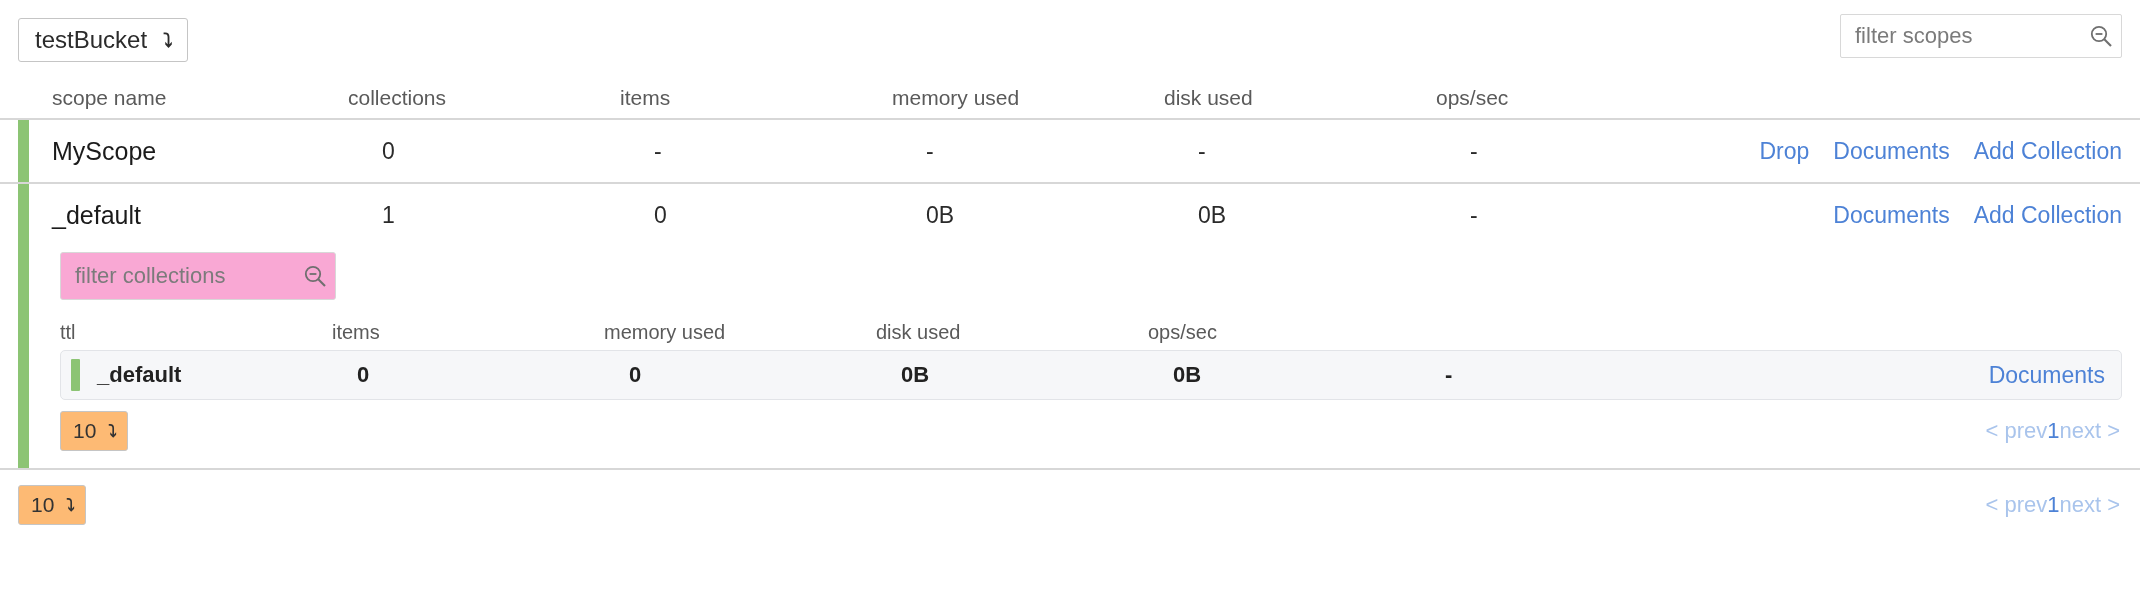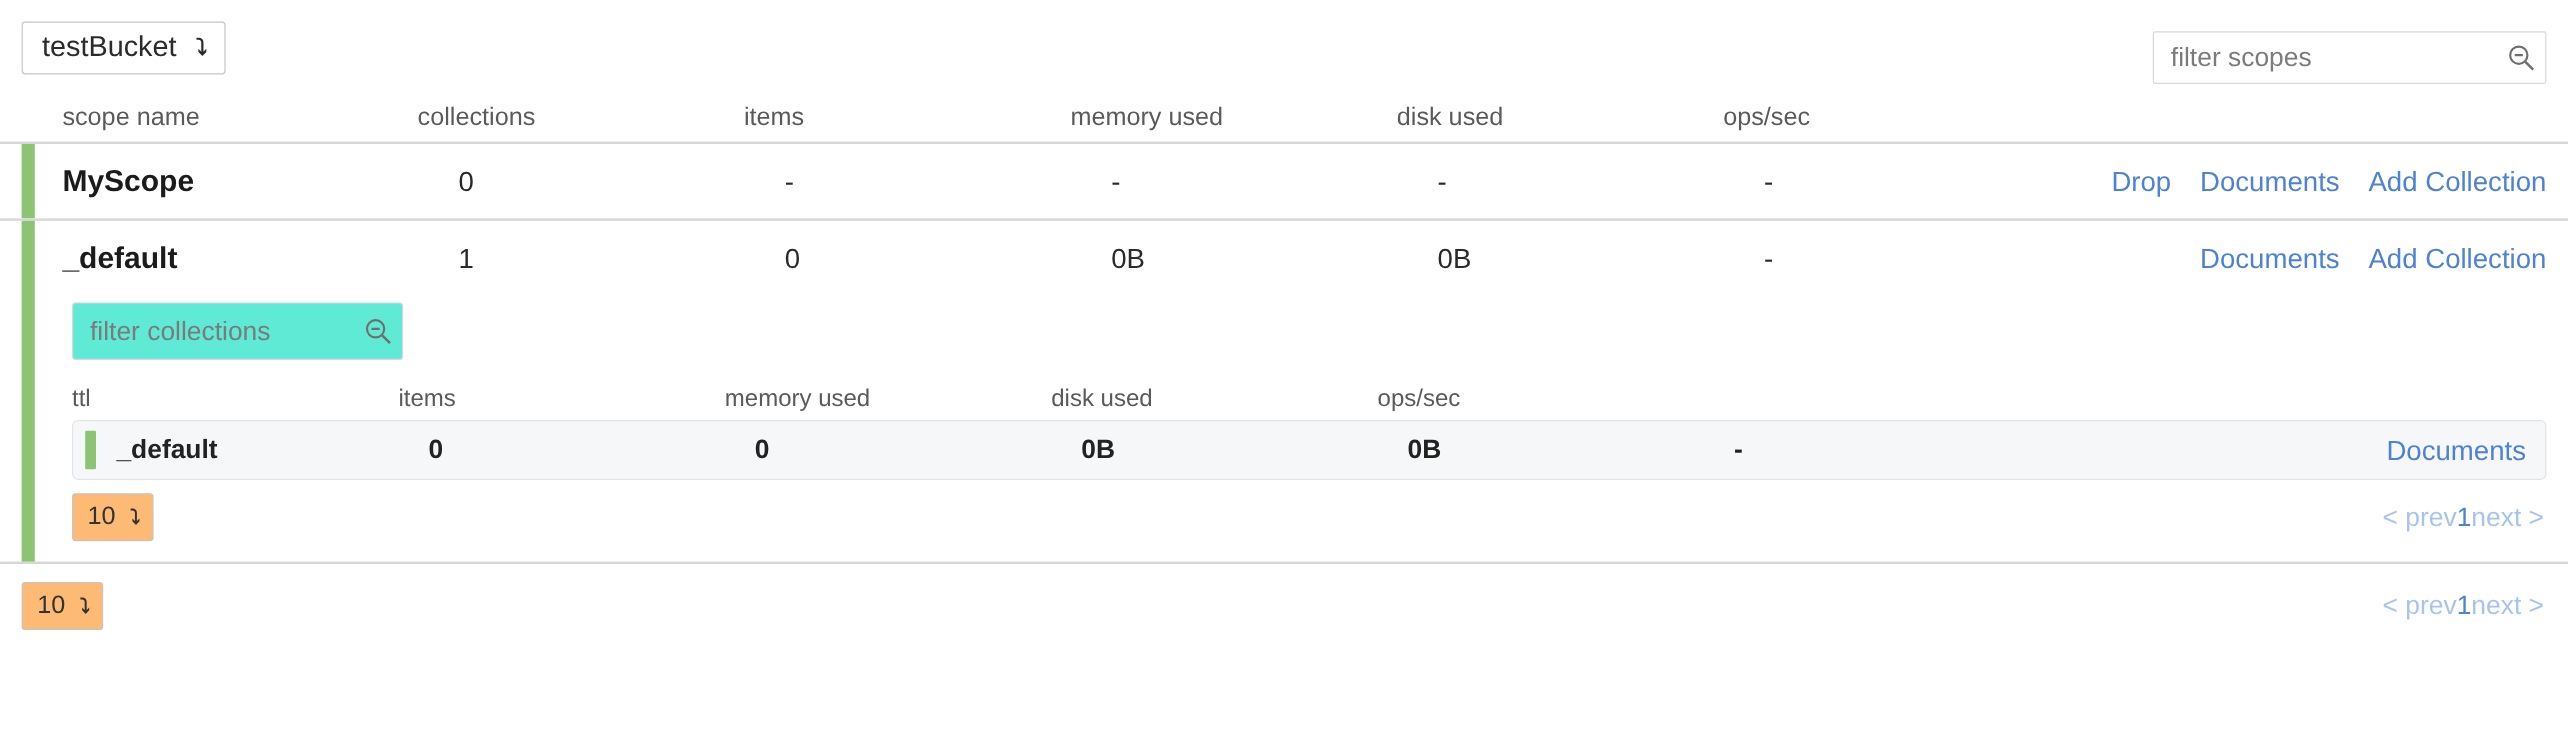--- a/index.html
+++ b/index.html
@@ -41,22 +41,22 @@
   .bucket-select .chev {
     display: inline-block;
     font-size: 19px;
     font-weight: bold;
     color: #2b2b2b;
     line-height: 1;
   }
 
   .filter-box {
     position: absolute;
-    right: 18px; top: 26px;
-    width: 328px; height: 44px;
+    right: 18px; top: 14px;
+    width: 282px; height: 44px;
     border: 1px solid #d8d8d8;
     border-radius: 2px;
     background: #fff;
     display: flex; align-items: center;
   }
   .filter-box input {
     flex: 1 1 auto;
     border: 0; outline: 0;
     background: transparent;
     font-family: "Liberation Sans", sans-serif;
@@ -105,21 +105,21 @@
     background: #8cc474;
   }
   .scope-row {
     height: 62px;
     padding-left: 34px;
     padding-right: 18px;
     font-size: 23px;
     color: #2a2a2a;
   }
   .scope-row .scope-title {
-    font-weight: bold;
+    font-weight: normal;
     font-size: 25px;
     color: #1b1b1b;
   }
   .acts { display: flex; gap: 24px; margin-left: 29px; }
   .link {
     color: #4d82d6;
     font-size: 23px;
     cursor: pointer;
     white-space: nowrap;
   }
@@ -128,21 +128,21 @@
   .coll-area {
     padding-left: 34px;
     padding-right: 18px;
     padding-bottom: 6px;
   }
   .coll-filter {
     width: 276px; height: 48px;
     margin: 6px 0 14px 8px;
     border: 1px solid #d8d8d8;
     border-radius: 3px;
-    background: #5eead4;
+    background: #f9a8d4;
     display: flex; align-items: center;
   }
   .coll-filter input {
     flex: 1 1 auto; min-width: 0;
     border: 0; outline: 0; background: transparent;
     font-family: "Liberation Sans", sans-serif;
     font-size: 22px; color: #555;
     padding: 0 2px 0 14px;
   }
   .coll-filter input::placeholder { color: #7b7b7b; opacity: 1; }

